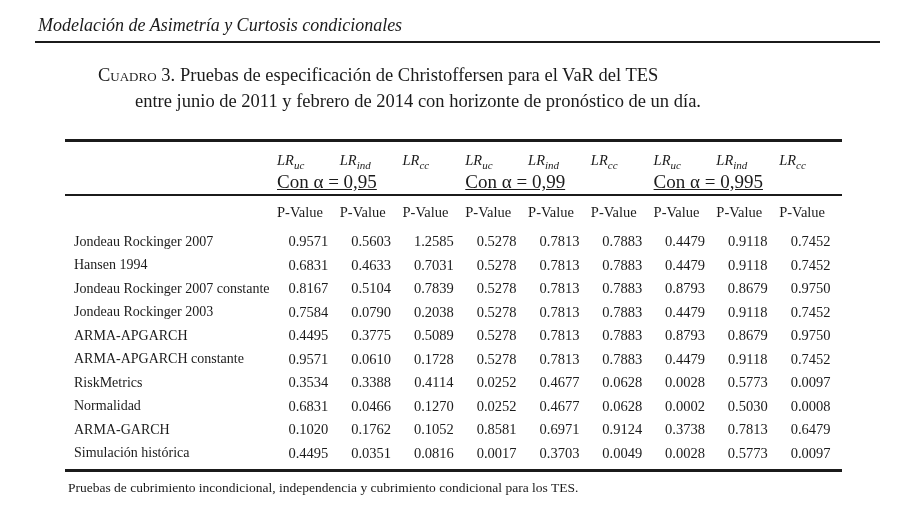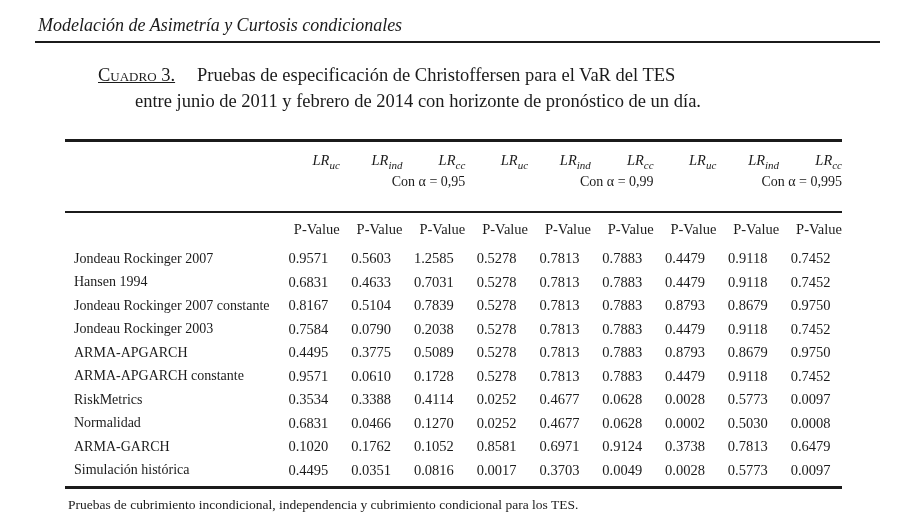--- a/index.html
+++ b/index.html
@@ -25,47 +25,47 @@
     height: 2px;
     background: #1b1b1b;
   }
   .caption {
     margin: 19px 80px 0 98px;
     font-size: 18.5px;
     line-height: 26px;
   }
   .caption .sc {
     font-variant: small-caps;
-    margin-right: 22px;
-    text-decoration: underline;
+    margin-right: 5px;
   }
   .cap-line2 { display: block; margin-left: 37px; }
 
   table.results {
     border-collapse: collapse;
     table-layout: fixed;
     width: 777px;
     margin: 25px 0 0 65px;
     border-top: 3px solid #1b1b1b;
     border-bottom: 3px solid #1b1b1b;
     font-size: 14.5px;
   }
   col.label-col { width: 212px; }
   thead th {
     font-weight: normal;
-    text-align: right;
+    text-align: left;
     vertical-align: middle;
     padding: 0;
   }
   tr.lr-row th { padding-top: 9px; height: 20px; }
   tr.alpha-row th {
     height: 22px;
-    padding-bottom: 18px;
+    padding-bottom: 1px;
     border-bottom: 2px solid #1b1b1b;
-    font-size: 14px;
+    font-size: 19px;
+    text-decoration: underline;
   }
   tr.pvalue-row th { padding-top: 4px; height: 24px; padding-bottom: 3px; }
   tbody td {
     height: 23.5px;
     text-align: center;
     vertical-align: middle;
     padding: 0;
   }
   tbody tr:first-child td { padding-top: 3px; }
   tbody tr:last-child td { padding-bottom: 4px; }

